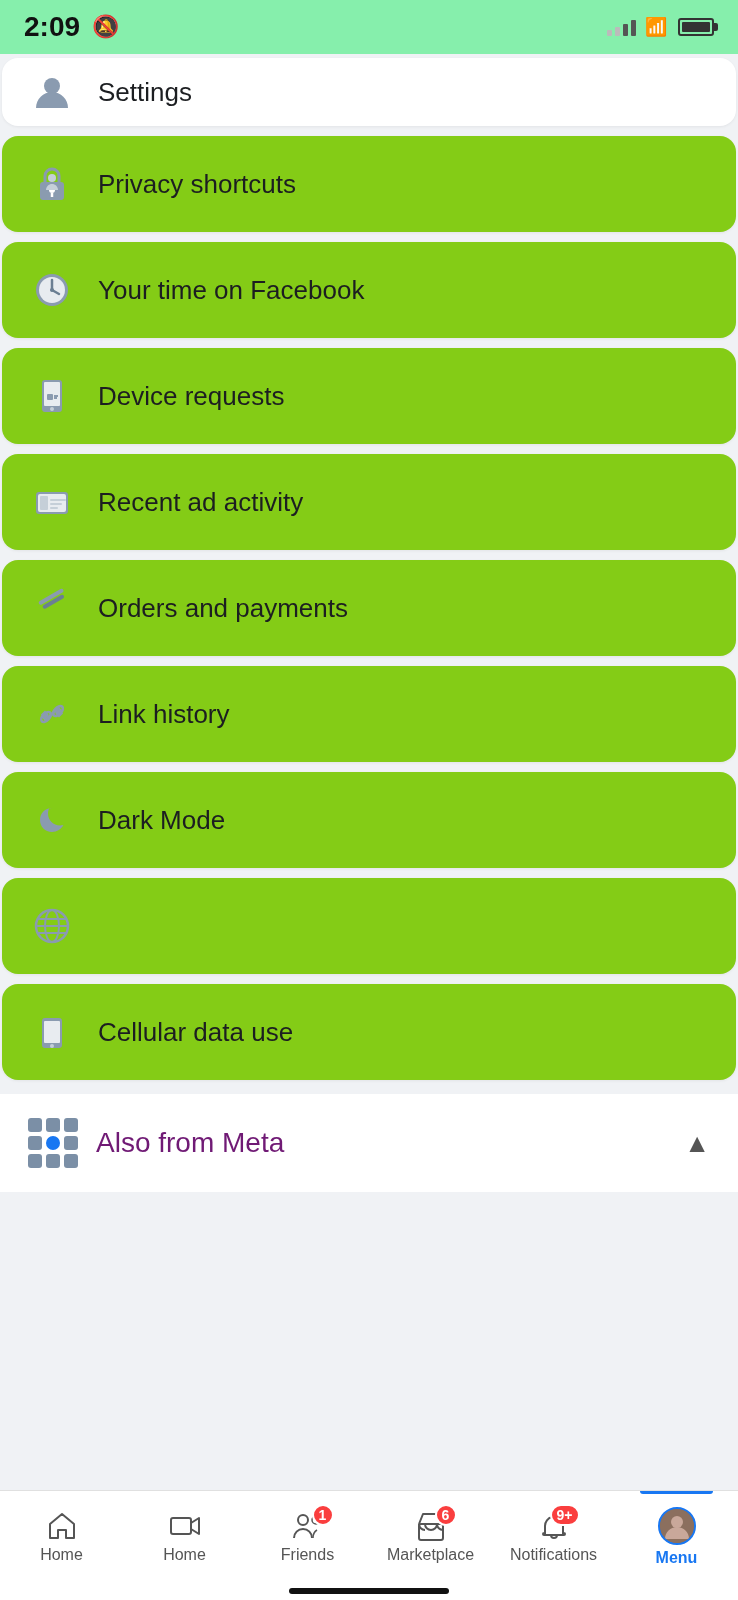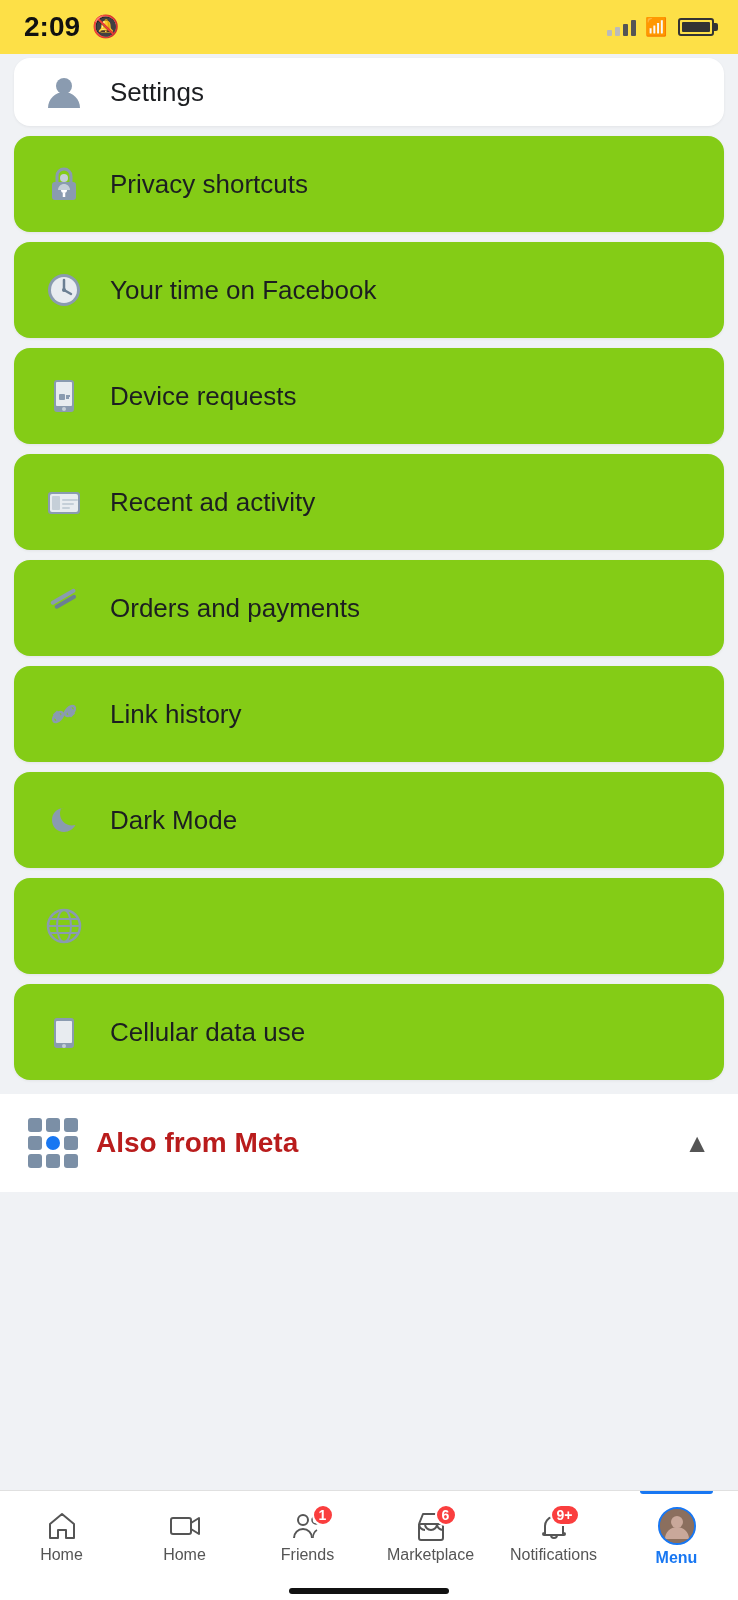--- a/index.html
+++ b/index.html
@@ -12,21 +12,21 @@
       position: relative;
       overflow-x: hidden;
     }
 
     
     .status-bar {
       display: flex;
       justify-content: space-between;
       align-items: center;
       padding: 9px 24px 10px 24px;
-      background: #fde047;
+      background: #86efac;
       height: 54px;
     }
     .status-time {
       font-size: 28px;
       font-weight: 600;
       color: #111;
       display: flex;
       align-items: center;
       gap: 8px;
     }
@@ -71,21 +71,21 @@
     }
     .battery-fill {
       background: #333;
       height: 100%;
       width: 100%;
       border-radius: 1px;
     }
 
     
     .menu-list {
-      padding: 0 14px;
+      padding: 0 2px;
       display: flex;
       flex-direction: column;
       gap: 10px;
       margin-top: 4px;
     }
 
     .menu-item {
       background: #84cc16;
       border-radius: 16px;
       padding: 22px 24px;
@@ -135,22 +135,22 @@
       width: 14px;
       height: 14px;
       border-radius: 3px;
       background: #b0b8c8;
     }
     .meta-dot.filled {
       background: #7b8fa6;
     }
     .also-from-meta-title {
       font-size: 28px;
-      font-weight: 700;
-      color: #b91c1c;
+      font-weight: 400;
+      color: #701a75;
     }
     .chevron-up {
       font-size: 26px;
       color: #555;
     }
 
     
     .bottom-nav {
       position: fixed;
       bottom: 0;

